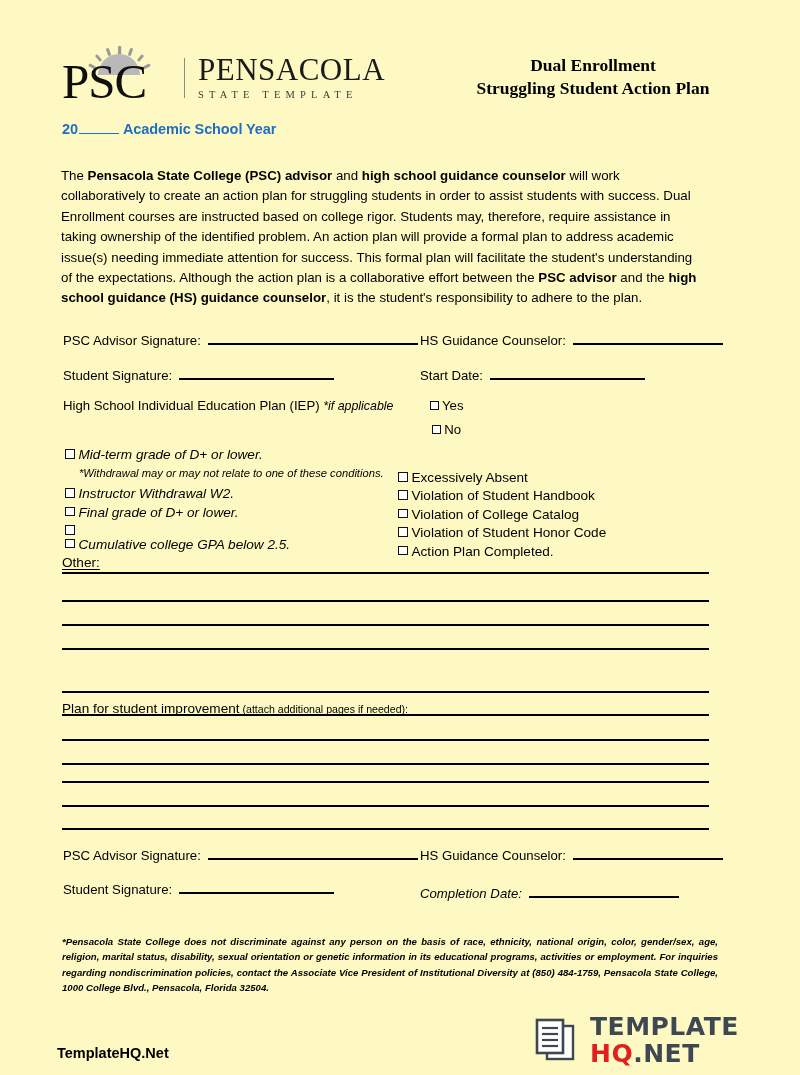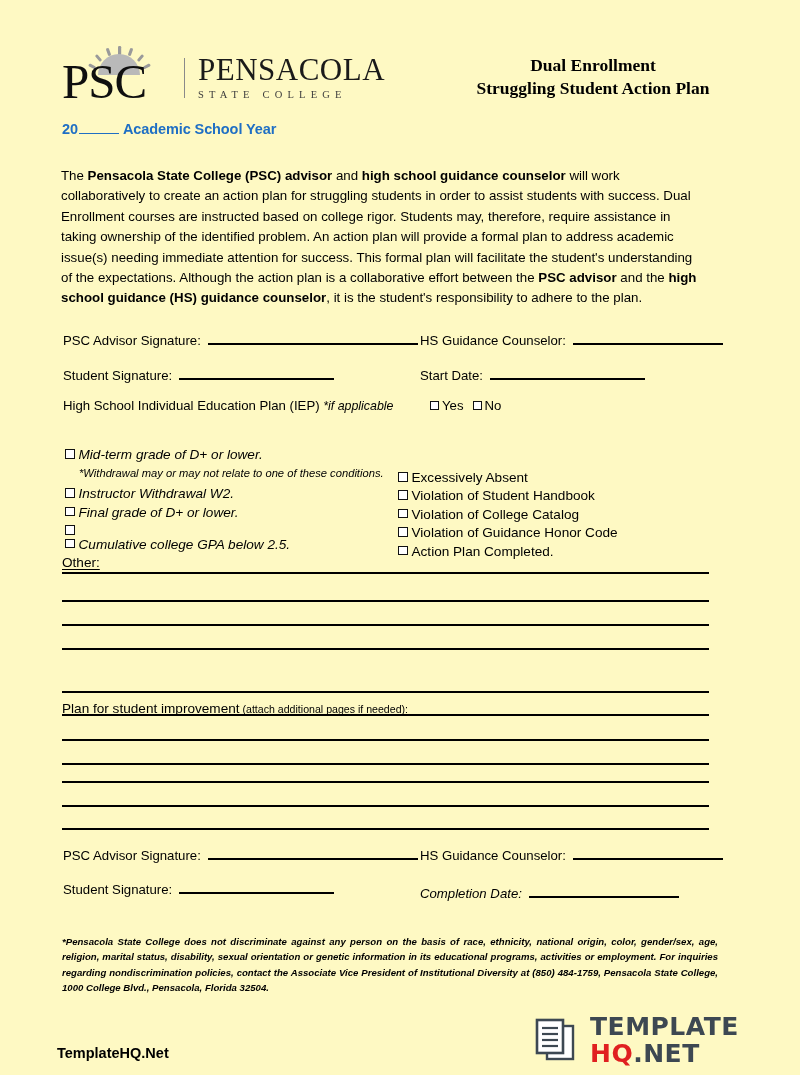--- a/index.html
+++ b/index.html
@@ -144,20 +144,21 @@
   }
   .yesno {
     position: absolute;
     left: 430px;
     top: 398px;
     font-family: "Liberation Sans", sans-serif;
     font-size: 13.2px;
     display: flex;
     align-items: center;
     gap: 9px;
+    flex-direction: column;
   }
   .yesno span.opt { display: inline-flex; align-items: center; }
 
   .cb {
     display: inline-block;
     width: 9.5px;
     height: 9.5px;
     border: 1.3px solid #111;
     background: #fff;
     margin-right: 4px;
@@ -277,21 +278,21 @@
             <rect x="28" y="17" width="3" height="7.5" rx="1.2" transform="rotate(-62 29.5 20)"></rect>
             <rect x="84" y="17" width="3" height="7.5" rx="1.2" transform="rotate(62 85.5 20)"></rect>
             <path d="M36 29 a21 21 0 0 1 42 0 z" fill="#b9b9b9"></path>
           </g>
           <text x="0" y="52" font-family="Liberation Serif, serif" font-size="49" font-weight="normal" fill="#0f0f0f" letter-spacing="-1">PSC</text>
         </svg>
       </div>
       <div class="logo-divider"></div>
       <div class="logo-words">
         <div class="logo-pensacola">PENSACOLA</div>
-        <div class="logo-state">STATE COLLEGE</div>
+        <div class="logo-state">STATE TEMPLATE</div>
       </div>
     </div>
 
     <div class="doc-title">
       <div>Dual Enrollment</div>
       <div>Struggling Student Action Plan</div>
     </div>
   </div>
 
   <div class="year-line">
@@ -365,21 +366,21 @@
     <div class="check-item">
       <span class="cb"></span>
       <span>Violation of Student Handbook</span>
     </div>
     <div class="check-item">
       <span class="cb"></span>
       <span>Violation of College Catalog</span>
     </div>
     <div class="check-item">
       <span class="cb"></span>
-      <span>Violation of Guidance Honor Code</span>
+      <span>Violation of Student Honor Code</span>
     </div>
     <div class="check-item">
       <span class="cb"></span>
       <span>Action Plan Completed.</span>
     </div>
   </div>
 
   <div class="section-head" style="left:62px; top:555px;">
     <span class="main">Other:</span>
   </div>

